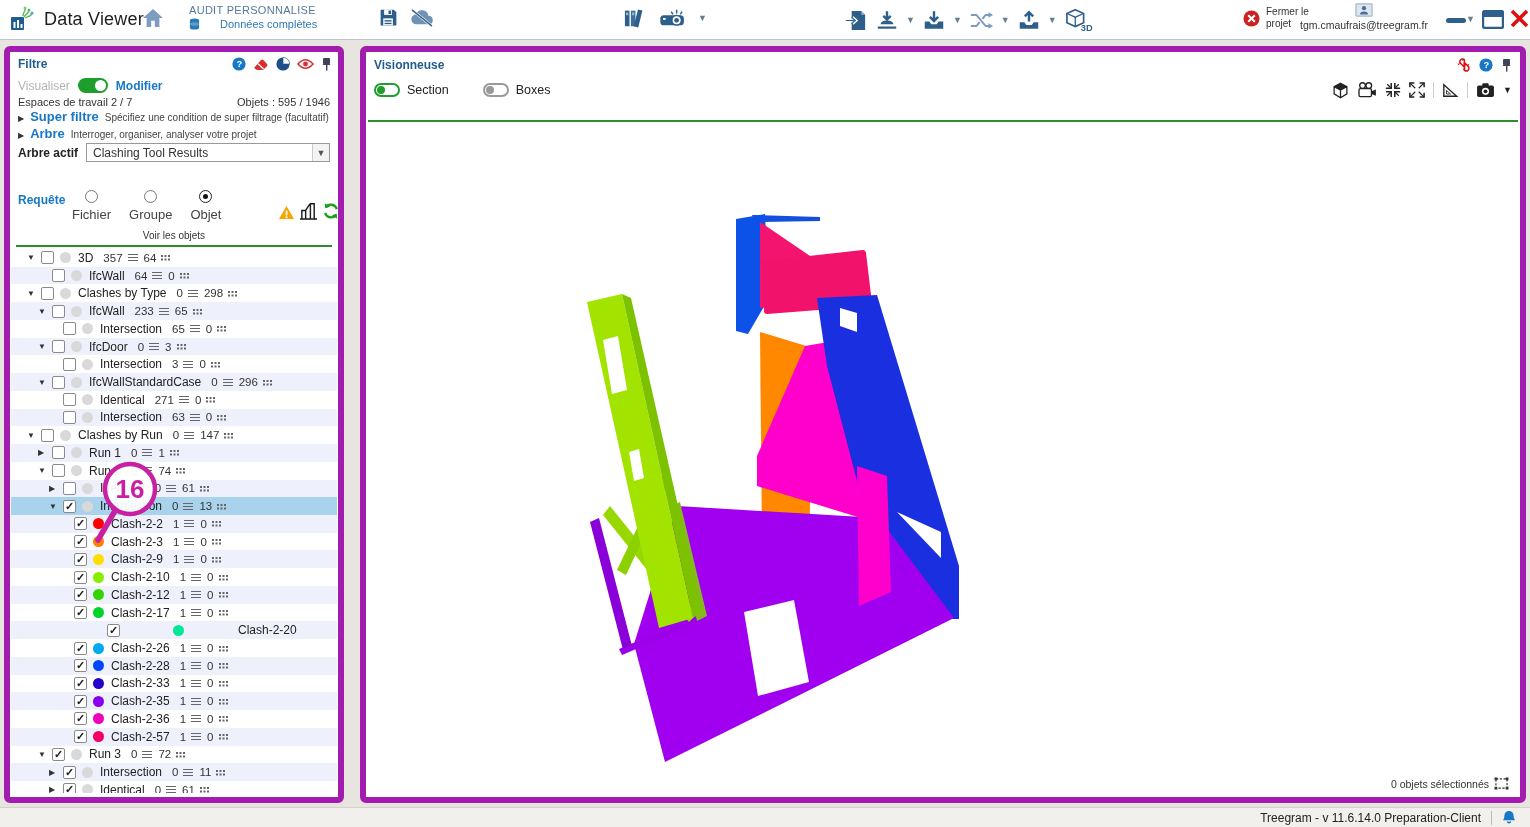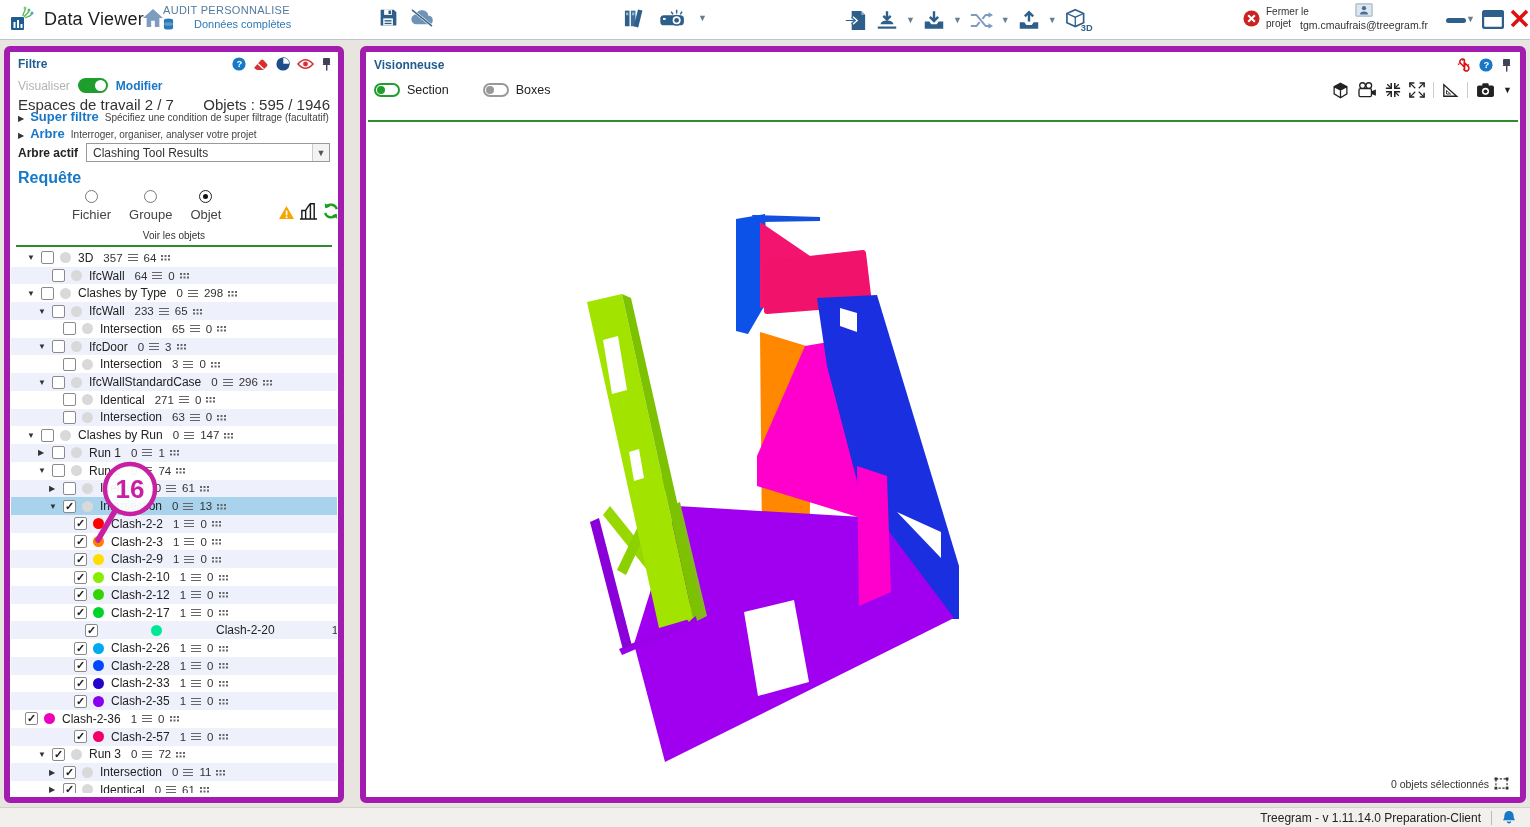--- a/index.html
+++ b/index.html
@@ -4,21 +4,21 @@
 <style>
   * { margin:0; padding:0; box-sizing:border-box; }
   html,body { width:1530px; height:827px; overflow:hidden; }
   body { font-family:"Liberation Sans", sans-serif; background:#e8e5e1; position:relative; font-size:12px; color:#222; }
 
   
   .topbar { position:absolute; left:0; top:0; width:1530px; height:40px; background:#ffffff; border-bottom:1px solid #b9c6d2; }
   .brand { position:absolute; left:8px; top:5px; display:flex; align-items:center; gap:8px; }
   .apptitle { font-size:18px; color:#1d1d1d; letter-spacing:.2px; }
   .homeicon { position:absolute; left:142px; top:8px; }
-  .projblock { position:absolute; left:163px; top:4px; }
+  .projblock { position:absolute; left:189px; top:4px; }
   .projname { font-size:11px; color:#56799e; letter-spacing:.3px; }
   .projdata { display:flex; align-items:center; gap:20px; margin-top:2px; font-size:11px; color:#2e78b8; }
   .tgrp { position:absolute; top:7px; display:flex; align-items:center; gap:10px; }
   .caret { font-size:9px; color:#6b7c8c; }
   .closeproj { position:absolute; left:1243px; top:6px; display:flex; align-items:center; gap:6px; }
   .closeproj .txt { font-size:10px; color:#333; line-height:12px; }
   .userblock { position:absolute; left:1284px; top:2px; width:160px; display:flex; flex-direction:column; align-items:center; }
   .useremail { font-size:10.5px; color:#333; margin-top:1px; }
   .usercaret { position:absolute; left:1466px; top:14px; }
   .winbtn { position:absolute; top:10px; }
@@ -30,32 +30,32 @@
   .ptitle { font-size:12px; font-weight:bold; color:#1f5c8f; }
 
   
   .lp-titlerow { position:absolute; left:8px; top:5px; right:6px; display:flex; align-items:center; }
   .lp-hicons { margin-left:auto; display:flex; align-items:center; gap:7px; }
   .moderow { position:absolute; left:8px; top:26px; display:flex; align-items:center; gap:8px; }
   .mode-off { color:#b3b3b3; font-size:12px; }
   .mode-on { color:#1878c8; font-weight:bold; font-size:12px; }
   .pill { width:30px; height:15px; border-radius:8px; background:#1f9d2d; position:relative; }
   .pill .knob { position:absolute; right:2px; top:2px; width:11px; height:11px; border-radius:50%; background:#fff; }
-  .wsrow { position:absolute; left:8px; right:8px; top:44px; display:flex; font-size:15px; color:#333; }
+  .wsrow { position:absolute; left:8px; right:8px; top:44px; display:flex; font-size:11px; color:#333; }
   .wsrow .right { margin-left:auto; }
   .linkrow { position:absolute; left:8px; display:flex; align-items:baseline; gap:6px; }
   .linkrow .tri { font-size:8px; color:#333; }
   .linkrow .biglink { color:#1878c8; font-weight:bold; font-size:13px; }
   .linkrow .hint { font-size:10px; color:#444; }
   .treeactiverow { position:absolute; left:8px; top:91px; right:8px; display:flex; align-items:center; gap:8px; }
   .treeactiverow .lab { font-weight:bold; font-size:12px; }
   .selectbox { flex:1; height:19px; border:1px solid #999; background:#fff; display:flex; align-items:center; padding-left:6px; font-size:12px; color:#333; }
   .selectbox .sb-caret { margin-left:auto; width:17px; height:17px; border-left:1px solid #ccc; background:#f3f3f3; color:#555; font-size:9px; display:flex; align-items:center; justify-content:center; }
   .queryrow { position:absolute; left:8px; top:117px; display:flex; align-items:baseline; gap:6px; }
-  .queryrow .biglink { color:#1878c8; font-weight:bold; font-size:16px; }
+  .queryrow .biglink { color:#1878c8; font-weight:bold; font-size:12px;margin-top:24px; }
   .queryrow .hint { font-size:9.5px; color:#444; }
   .radiorow { position:absolute; left:0; top:138px; width:340px; height:44px; }
   .radio-group { position:absolute; left:62px; top:0; display:flex; gap:18px; }
   .radio-item { display:flex; flex-direction:column; align-items:center; gap:4px; }
   .radio-circ { width:13px; height:13px; border:1.5px solid #777; border-radius:50%; background:#fff; position:relative; }
   .radio-item.selected .radio-circ { border-color:#222; }
   .radio-item.selected .radio-circ::after { content:""; position:absolute; left:2.5px; top:2.5px; width:5px; height:5px; border-radius:50%; background:#111; }
   .radio-lab { font-size:13px; color:#444; }
   .queryicons { position:absolute; right:10px; top:10px; display:flex; align-items:flex-end; gap:4px; }
   .seeobjects { position:absolute; left:0; right:0; top:178px; text-align:center; font-size:10px; color:#333; }
@@ -535,21 +535,21 @@
       <div class="trow" style="padding-left: 49px;">
         <span class="arrow"></span>
         <span class="cb checked"></span>
         <span class="dot" style="background: rgb(0, 212, 42);"></span>
         <span class="lbl">Clash-2-17</span>
         <span class="cnt">1</span>
         <span class="i-lines"></span>
         <span class="cnt">0</span>
         <span class="i-grid"></span>
       </div>
-      <div class="trow alt" style="padding-left: 27px; gap: 47px;">
+      <div class="trow alt" style="padding-left: 49px; gap: 47px;">
         <span class="arrow"></span>
         <span class="cb checked"></span>
         <span class="dot" style="background: rgb(0, 232, 150);"></span>
         <span class="lbl">Clash-2-20</span>
         <span class="cnt">1</span>
         <span class="i-lines"></span>
         <span class="cnt">0</span>
         <span class="i-grid"></span>
       </div>
       <div class="trow" style="padding-left: 49px;">
@@ -585,21 +585,21 @@
       <div class="trow alt" style="padding-left: 49px;">
         <span class="arrow"></span>
         <span class="cb checked"></span>
         <span class="dot" style="background: rgb(138, 0, 238);"></span>
         <span class="lbl">Clash-2-35</span>
         <span class="cnt">1</span>
         <span class="i-lines"></span>
         <span class="cnt">0</span>
         <span class="i-grid"></span>
       </div>
-      <div class="trow" style="">
+      <div class="trow" style="padding-left: 49px;">
         <span class="arrow"></span>
         <span class="cb checked"></span>
         <span class="dot" style="background: rgb(238, 0, 187);"></span>
         <span class="lbl">Clash-2-36</span>
         <span class="cnt">1</span>
         <span class="i-lines"></span>
         <span class="cnt">0</span>
         <span class="i-grid"></span>
       </div>
       <div class="trow alt" style="padding-left: 49px;">
@@ -753,19 +753,19 @@
   </div>
 </div>
 
 <svg class="annot" viewBox="0 0 84 96">
   <line x1="24" y1="55" x2="6" y2="86" stroke="#c820a2" stroke-width="5.5" stroke-linecap="round"></line>
   <circle cx="38" cy="35" r="25" fill="rgba(255,255,255,0.94)" stroke="#c820a2" stroke-width="4.5"></circle>
   <text x="38" y="44" text-anchor="middle" font-size="26" font-weight="bold" fill="#c820a2">16</text>
 </svg>
 
 <div class="statusbar">
-  <span>Treegram - v 1.11.14.0 Preparation-Client</span>
+  <span>Treegram - v 11.6.14.0 Preparation-Client</span>
   <span class="statussep"></span>
   <svg width="14" height="15" viewBox="0 0 14 15">
     <path d="M7 1 a4.6 4.6 0 0 1 4.6 4.6 c0 3.4 1.4 4.6 1.4 4.6 H1 c0 0 1.4-1.2 1.4-4.6 A4.6 4.6 0 0 1 7 1 Z" fill="#1878c8"></path>
     <path d="M5.4 11.5 a1.7 1.7 0 0 0 3.2 0" stroke="#1878c8" stroke-width="1.6" fill="none"></path>
   </svg>
 </div>
 
 </body></html>

